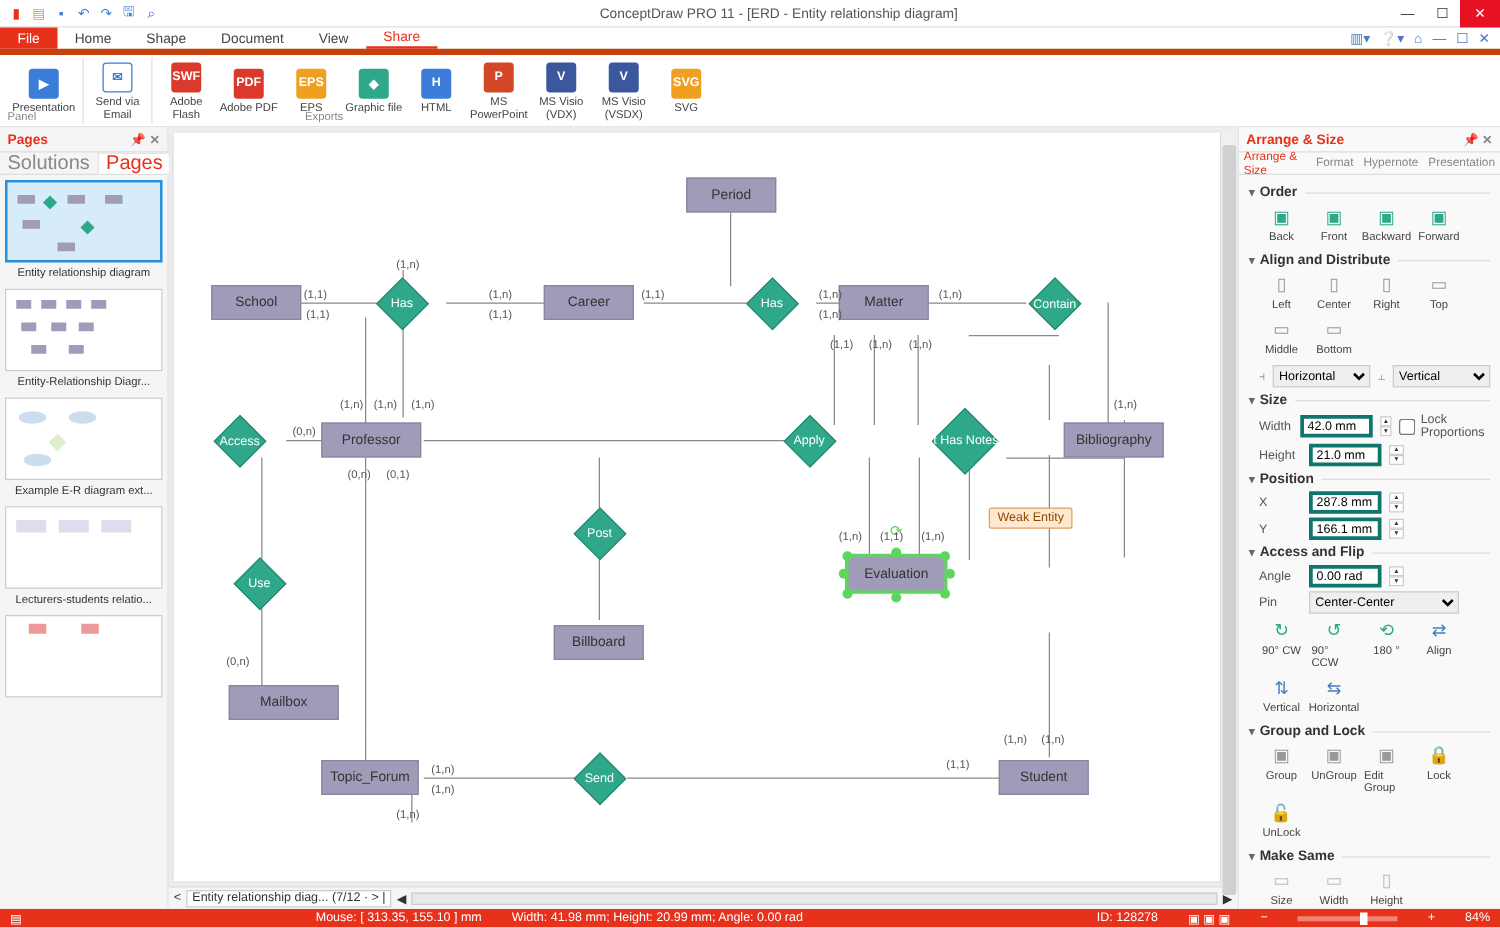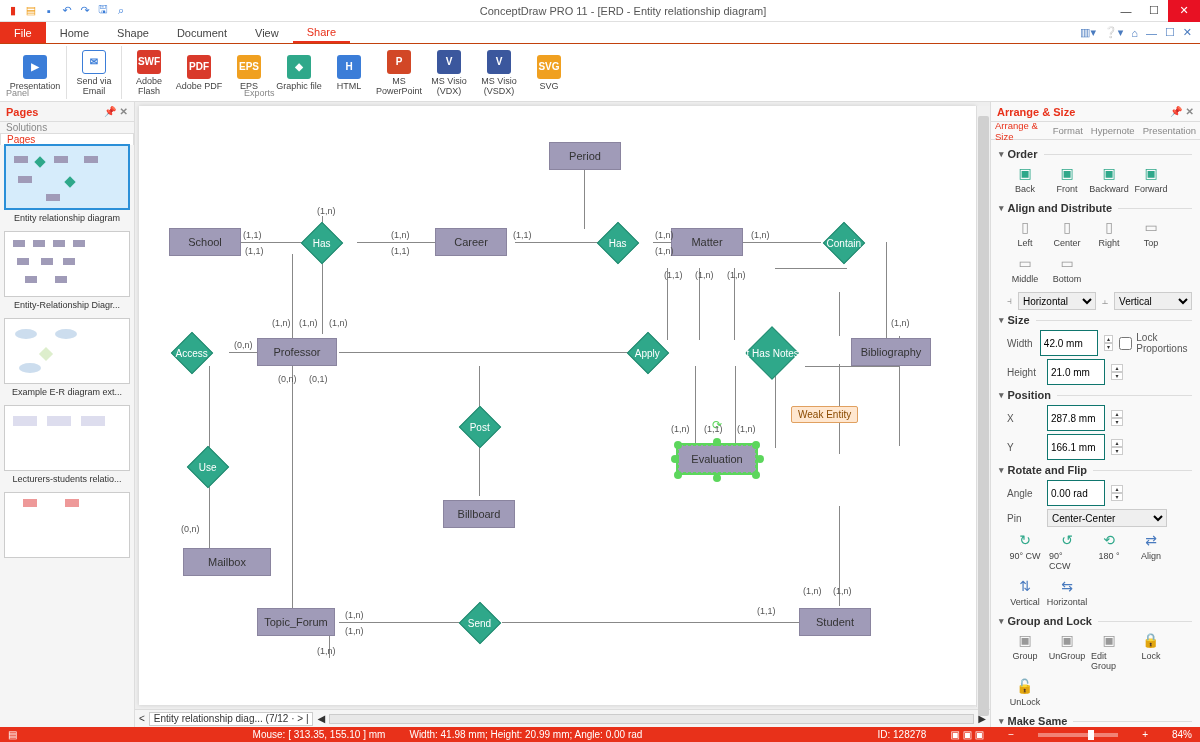--- a/index.html
+++ b/index.html
@@ -8,41 +8,41 @@
 
 .titlebar { height: 22px; background: #fff; display: flex; align-items: center; border-bottom: 1px solid #e0e0e0; }
 .qat { display: flex; gap: 4px; padding: 0 6px; }
 .qat-icon { width: 14px; height: 14px; display: flex; align-items: center; justify-content: center; font-size: 11px; }
 .title-text { flex: 1; text-align: center; font-size: 11px; color: #555; }
 .win-controls { display: flex; }
 .win-btn { width: 28px; height: 22px; display: flex; align-items: center; justify-content: center; font-size: 11px; }
 .win-close { background: #e81123; color: #fff; width: 32px; }
 
 
-.menu-tabs { height: 22px; display: flex; align-items: stretch; border-bottom: 1px solid #c2410c; }
+.menu-tabs { height: 22px; display: flex; align-items: stretch; border-bottom: 5px solid #c2410c; }
 .menu-tab { padding: 0 14px; display: flex; align-items: center; font-size: 11px; color: #444; cursor: pointer; }
 .menu-tab.file { background: #e8311a; color: #fff; }
 .menu-tab.active { color: #e8311a; border-bottom: 2px solid #e8311a; }
 .menu-right { margin-left: auto; display: flex; gap: 8px; padding-right: 8px; align-items: center; color: #4a7bbf; font-size: 11px; }
 
 
 .ribbon { height: 58px; display: flex; border-bottom: 1px solid #ddd; padding: 2px 6px; gap: 2px; }
 .ribbon-item { display: flex; flex-direction: column; align-items: center; justify-content: center; width: 50px; font-size: 9px; color: #444; text-align: center; gap: 2px; }
 .ribbon-item.wide { width: 58px; }
 .ribbon-icon { width: 24px; height: 24px; border-radius: 3px; display: flex; align-items: center; justify-content: center; font-size: 10px; color: #fff; font-weight: bold; }
 .ribbon-sep { width: 1px; background: #e0e0e0; }
 .ribbon-group-label { position: absolute; bottom: 1px; font-size: 9px; color: #888; }
 .ribbon-group { position: relative; display: flex; }
 
 
 .main { display: flex; height: 625px; }
 .left-panel { width: 135px; background: #f5f5f5; border-right: 1px solid #ddd; display: flex; flex-direction: column; }
 .panel-header { height: 20px; display: flex; align-items: center; padding: 0 6px; font-size: 11px; color: #e8311a; font-weight: 600; border-bottom: 1px solid #ddd; }
 .panel-header .pin { margin-left: auto; color: #888; font-size: 10px; }
-.panel-subtabs { height: 18px; display: flex; border-bottom: 1px solid #ddd; font-size: 10px; flex-direction: column; }
+.panel-subtabs { height: 18px; display: flex; border-bottom: 1px solid #ddd; font-size: 16px; }
 .subtab { padding: 0 6px; display: flex; align-items: center; color: #888; }
 .subtab.active { color: #e8311a; background: #fff; border: 1px solid #ddd; border-bottom: none; }
 
 .thumbs { flex: 1; overflow-y: auto; padding: 4px; }
 .thumb { margin-bottom: 8px; }
 .thumb-img { width: 100%; height: 66px; background: #fff; border: 1px solid #ccc; margin-bottom: 3px; position: relative; overflow: hidden; }
 .thumb.active .thumb-img { border: 2px solid #2a8fd8; background: #d6ecfb; }
 .thumb-label { font-size: 9px; color: #333; text-align: center; white-space: nowrap; overflow: hidden; text-overflow: ellipsis; }
 .mini-shape { position: absolute; background: #a09bb8; }
 .mini-diamond { transform: rotate(45deg); background: #2fa88a; }
@@ -73,21 +73,21 @@
 .rp-tab.active { color: #e8311a; }
 .rp-body { flex: 1; overflow-y: auto; padding: 4px 8px; }
 .section-header { display: flex; align-items: center; font-size: 11px; font-weight: 600; color: #333; margin: 4px 0 4px 0; cursor: pointer; }
 .section-header::before { content: "▾"; font-size: 9px; margin-right: 4px; color: #666; }
 .hr { height: 1px; background: #ddd; flex: 1; margin-left: 6px; }
 .btn-row { display: flex; gap: 6px; margin: 4px 0 8px 8px; flex-wrap: wrap; }
 .ico-btn { display: flex; flex-direction: column; align-items: center; width: 36px; font-size: 9px; color: #444; gap: 2px; }
 .ico-glyph { width: 18px; height: 18px; display: flex; align-items: center; justify-content: center; font-size: 14px; color: #2fa88a; border: 1px solid transparent; }
 .field-row { display: flex; align-items: center; gap: 6px; margin: 3px 0 3px 8px; font-size: 10px; }
 .field-row label { width: 34px; color: #555; }
-.field-row input[type=text] { width: 58px; height: 18px; font-size: 10px; border: 1px solid #0f766e; padding: 12px 3px; }
+.field-row input[type=text] { width: 58px; height: 18px; font-size: 10px; border: 3px solid #0f766e; padding: 0 3px; }
 .spinner { width: 12px; display: flex; flex-direction: column; }
 .spinner div { height: 8px; border: 1px solid #ccc; font-size: 6px; text-align: center; line-height: 6px; background: #fff; }
 .checkbox-row { display: flex; align-items: center; gap: 4px; font-size: 10px; color: #555; }
 select.combo { width: 100px; height: 18px; font-size: 10px; border: 1px solid #ccc; }
 
 
 .statusbar { height: 15px; background: #e8311a; color: #fff; display: flex; align-items: center; font-size: 10px; padding: 0 8px; gap: 24px; }
 .statusbar .sp { flex: 1; }
 .zoom-slider { width: 80px; height: 4px; background: rgba(255,255,255,0.4); position: relative; }
 .zoom-slider .zknob { position: absolute; top: -3px; left: 62%; width: 6px; height: 10px; background: #fff; }
@@ -498,21 +498,21 @@
       <div class="field-row">
           <label>Y</label>
           <input type="text" value="166.1 mm" style="">
           <div class="spinner">
             <div>▴</div>
             <div>▾</div>
           </div>
         </div>
 
       <div class="section-header">
-          <span>Rotate and Flip</span>
+          <span>Access and Flip</span>
           <span class="hr"></span>
         </div>
       <div class="field-row">
           <label>Angle</label>
           <input type="text" value="0.00 rad" style="">
           <div class="spinner">
             <div>▴</div>
             <div>▾</div>
           </div>
         </div>

